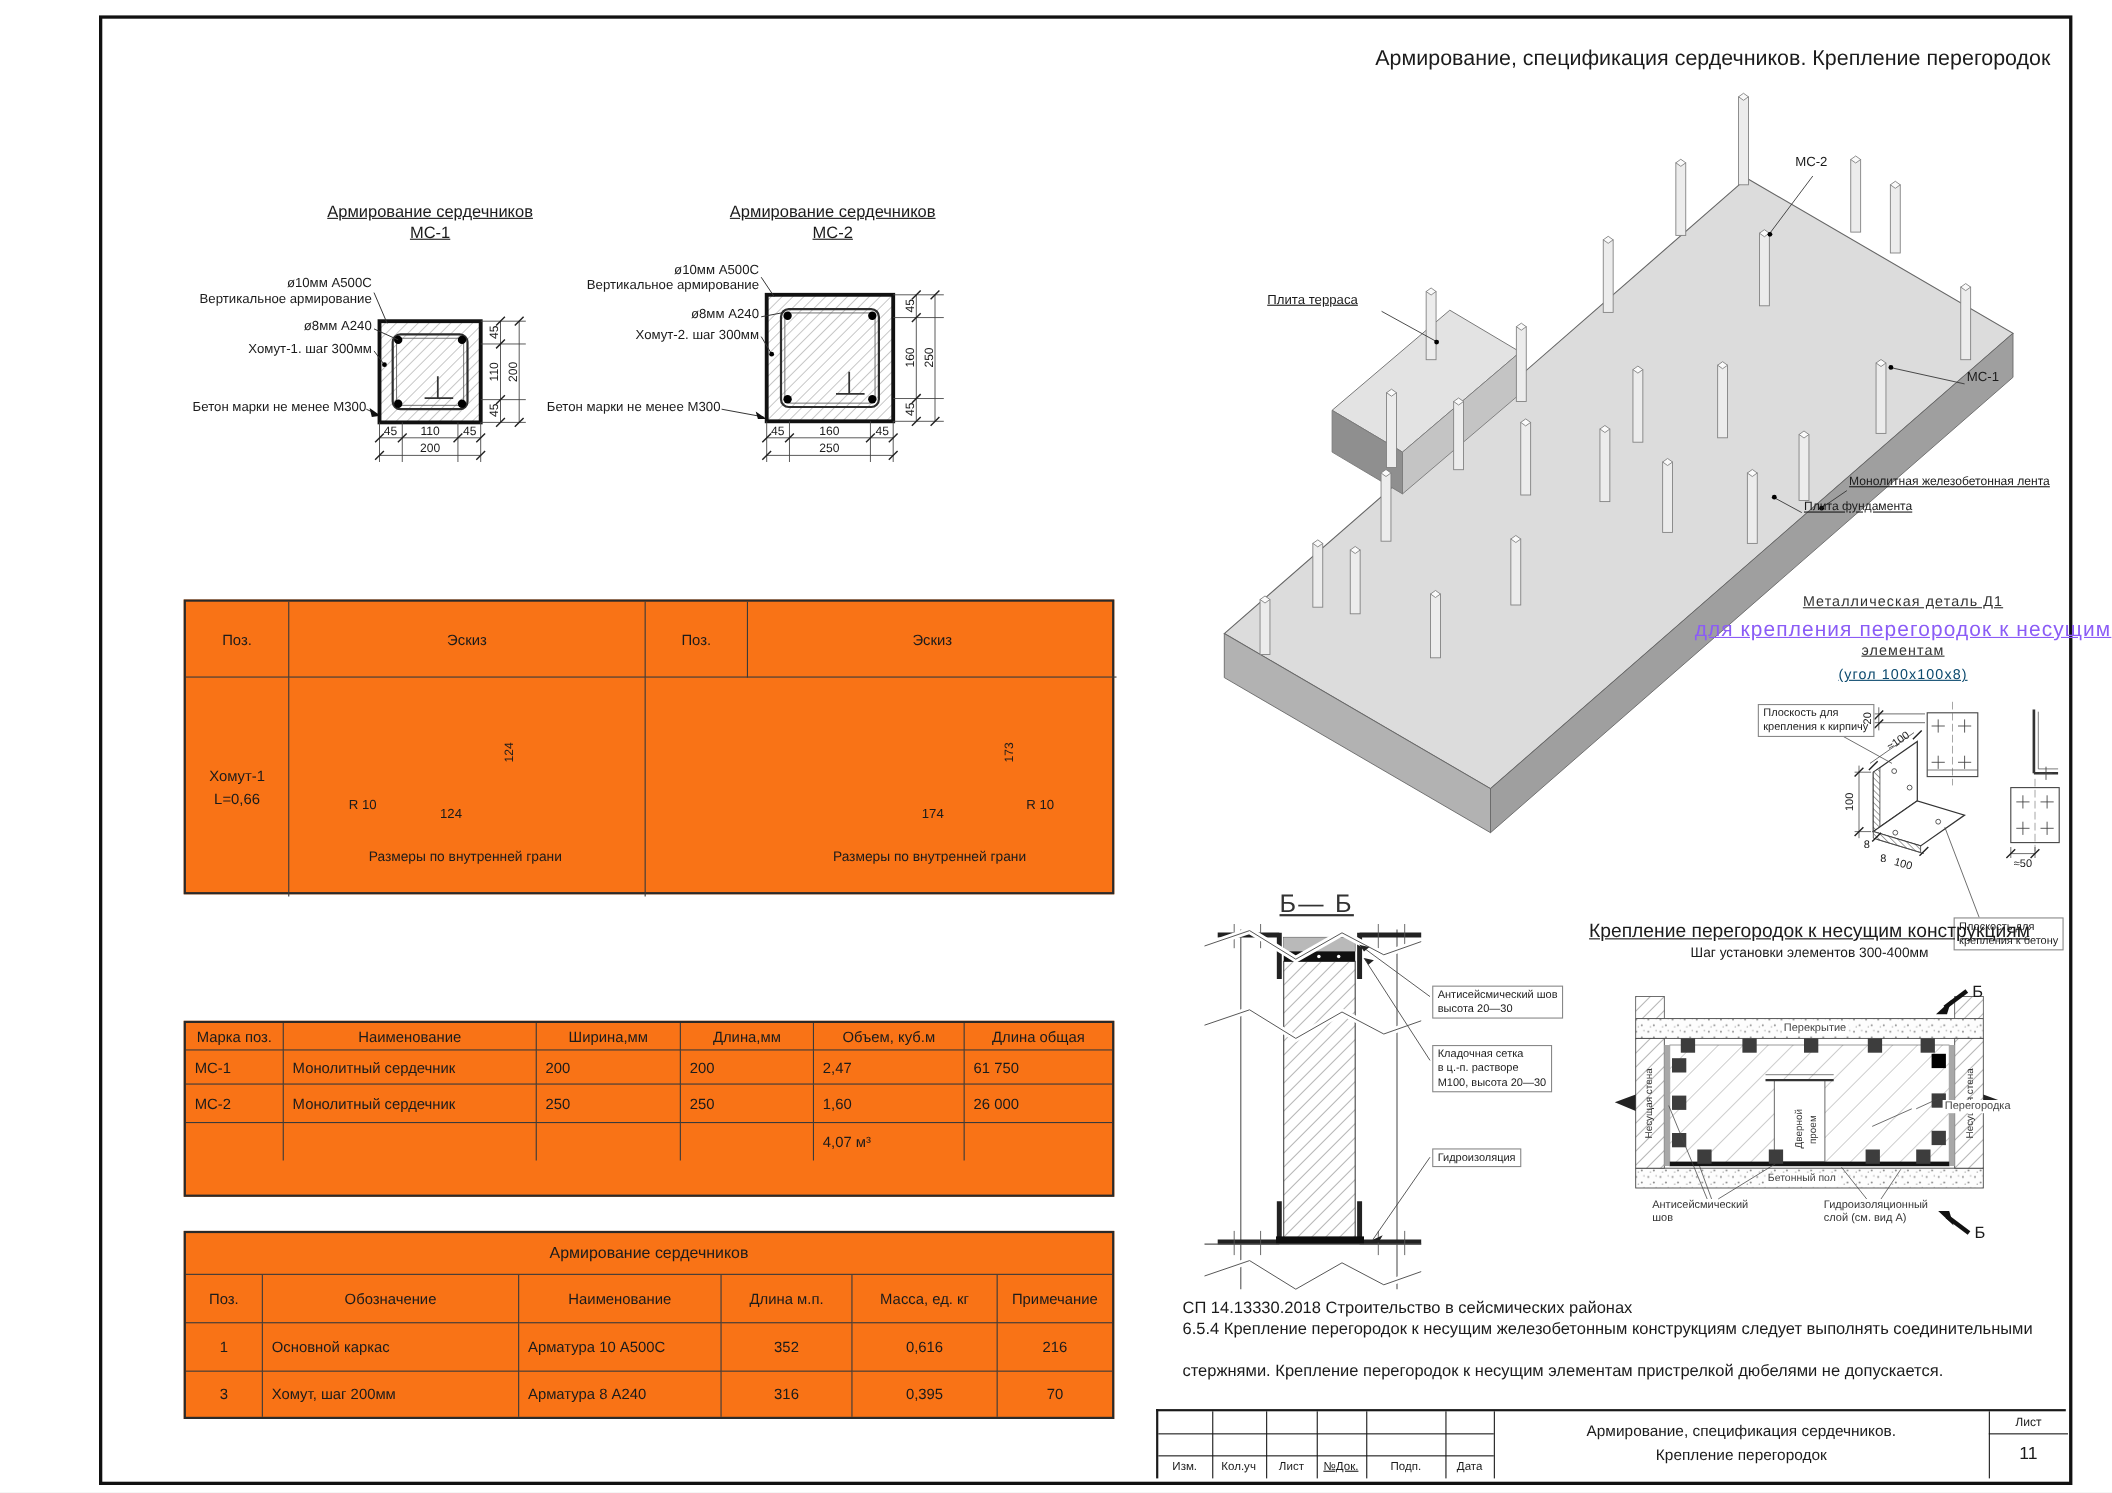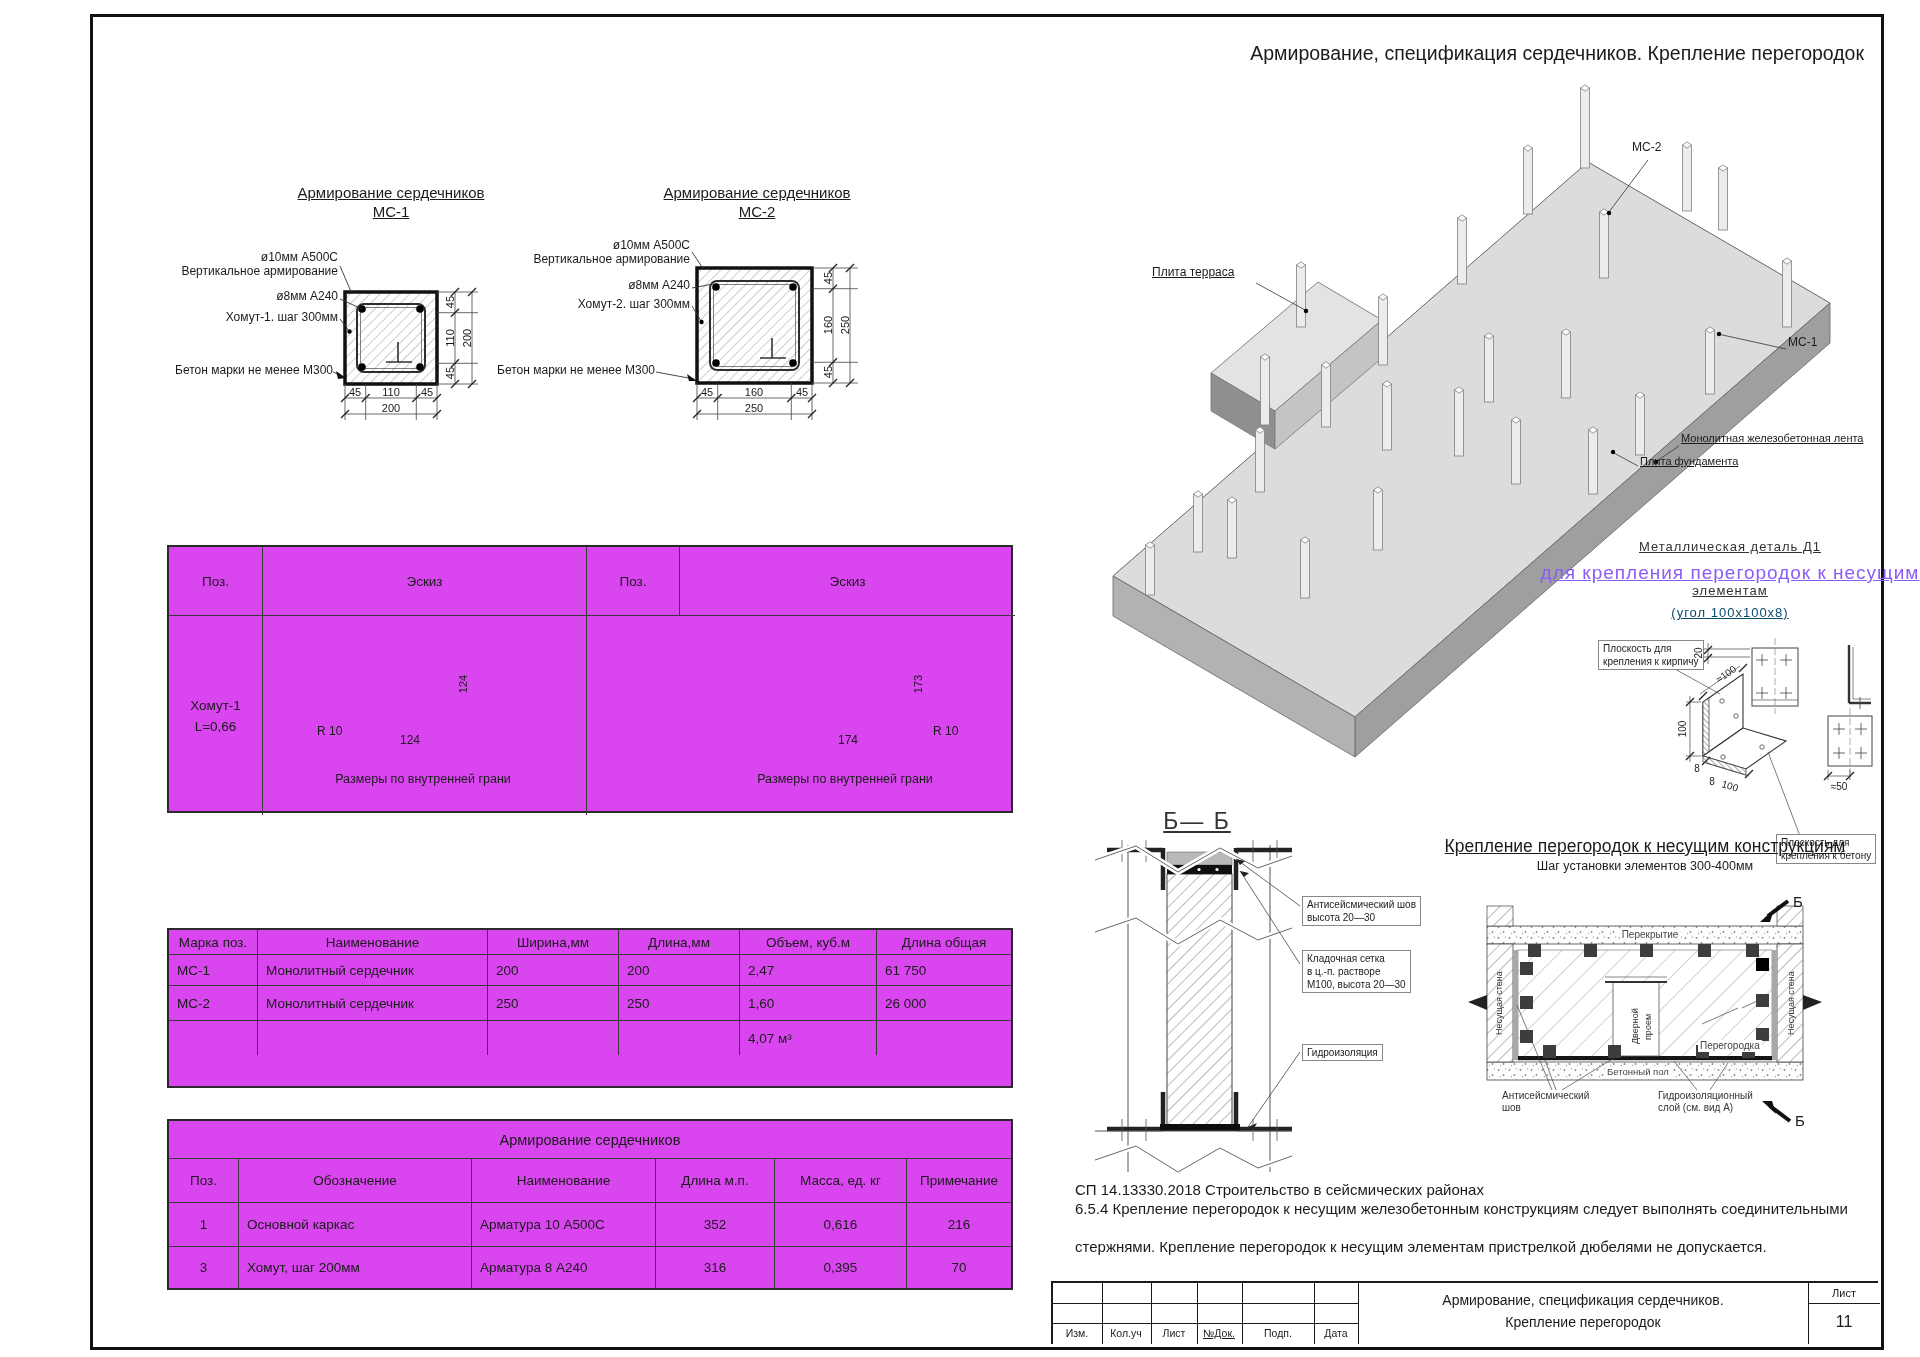--- a/index.html
+++ b/index.html
@@ -8,21 +8,21 @@
   #frame{position:absolute;left:90px;top:14px;width:1788px;height:1330px;border:3px solid #111;}
   svg.linework{position:absolute;left:0;top:0;pointer-events:none;}
   .lbl{position:absolute;white-space:nowrap;line-height:1.15;}
   .ctr{transform:translateX(-50%);text-align:center;}
   .r{text-align:right;}
   .u{text-decoration:underline;}
   .hdim{position:absolute;transform:translate(-50%,-50%);font-size:11px;white-space:nowrap;}
   .vdim{position:absolute;transform:translate(-50%,-50%) rotate(-90deg);font-size:11px;white-space:nowrap;}
   .vtxt{position:absolute;transform:rotate(-90deg);transform-origin:0 0;font-size:9px;white-space:nowrap;color:#333;}
   .box{position:absolute;border:1px solid #888;background:#fff;padding:1px 4px;font-size:10px;line-height:13px;white-space:nowrap;}
-  .tbl{position:absolute;display:grid;border:2px solid #2a2a2a;background:#d946ef;box-sizing:border-box;}
+  .tbl{position:absolute;display:grid;border:2px solid #2a2a2a;background:#f97316;box-sizing:border-box;}
   .tbl>div{box-sizing:border-box;border-right:1px solid #3a3a3a;border-bottom:1px solid #3a3a3a;
            display:flex;align-items:center;font-size:13.5px;padding:0 8px;overflow:hidden;}
   .tbl>div.c{justify-content:center;padding:0 2px;text-align:center;}
   .tbl>div.span{grid-column:1/-1;justify-content:center;border-right:none;}
   .tbl>div.nr{border-right:none;}
   .tbl>div.nb{border-bottom:none;}
   .poscell{flex-direction:column;justify-content:center;gap:6px;font-size:14px;}
   .note{position:absolute;font-size:15px;line-height:19px;white-space:nowrap;}
   .wbg{background:#fff;padding:0 2px;}
 </style>
@@ -420,21 +420,21 @@
   </div>
   <div class="box" style="left:1302px;top:1044px;">
     <div>Гидроизоляция</div>
   </div>
 
   <div class="lbl ctr u" style="left:1645px;top:836px;font-size:17.5px;">Крепление перегородок к несущим конструкциям</div>
   <div class="lbl ctr" style="left:1645px;top:859px;font-size:12.5px;">Шаг установки элементов 300-400мм</div>
   <div class="lbl ctr wbg" style="left:1650px;top:929px;font-size:10px;color:#444;">Перекрытие</div>
   <div class="vtxt" style="left:1494px;top:1035px;">Несущая стена</div>
   <div class="vtxt" style="left:1786px;top:1035px;">Несущая стена</div>
-  <div class="lbl wbg" style="left:1698px;top:1000px;font-size:10px;color:#444;margin-top:40px;">Перегородка</div>
+  <div class="lbl wbg" style="left:1766px;top:1000px;font-size:10px;color:#444;">Перегородка</div>
   <div class="vtxt" style="left:1630px;top:1044px;">Дверной</div>
   <div class="vtxt" style="left:1643px;top:1040px;">проем</div>
   <div class="lbl ctr wbg" style="left:1638px;top:1067px;font-size:9.5px;color:#444;">Бетонный пол</div>
   <div class="lbl" style="left:1502px;top:1090px;font-size:10px;color:#333;">
     <div>Антисейсмический</div>
     <div>шов</div>
   </div>
   <div class="lbl" style="left:1658px;top:1090px;font-size:10px;color:#333;">
     <div>Гидроизоляционный</div>
     <div>слой (см. вид А)</div>

